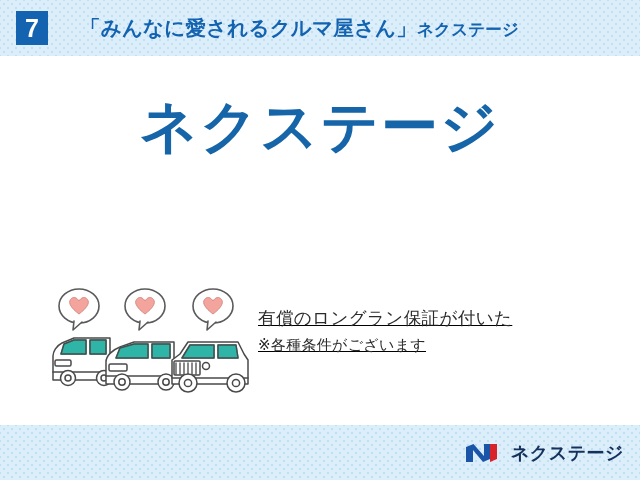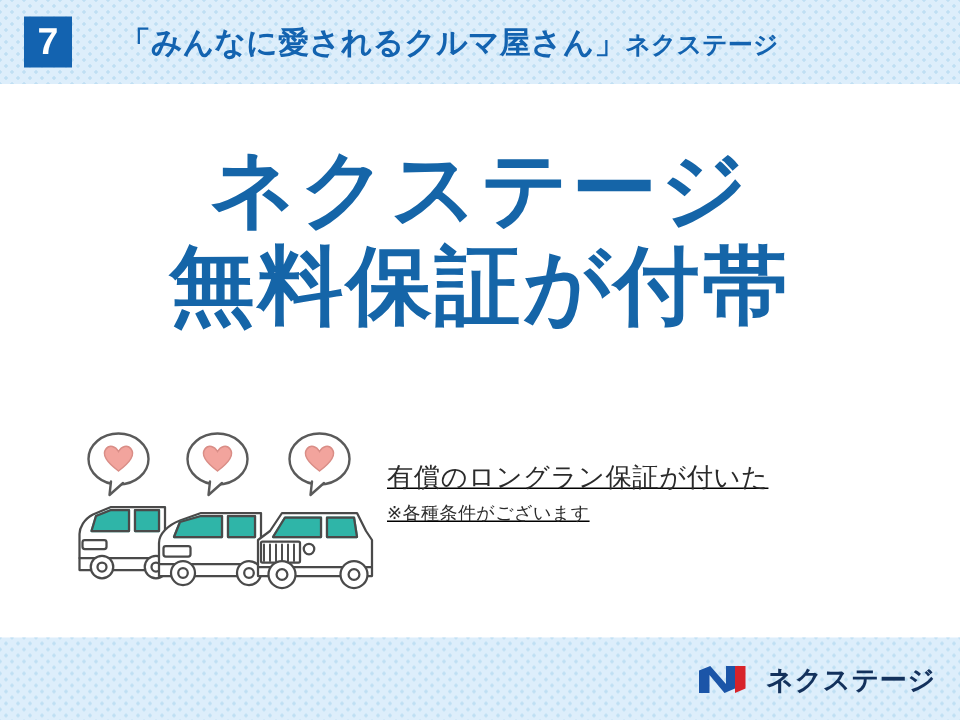--- a/index.html
+++ b/index.html
@@ -144,21 +144,21 @@
   }
   .copy-line {
     display: block;
     font-size: 17.5px;
     line-height: 1.52;
     white-space: nowrap;
     letter-spacing: 0.4px;
   }
   .copy-note {
     display: block;
-    font-size: 12px;
+    font-size: 15px;
     line-height: 1.6;
     white-space: nowrap;
     letter-spacing: 0.3px;
     margin-top: 1px;
   }
 
   
   #footer-logo {
     position: absolute;
     right: 16px;
@@ -193,21 +193,20 @@
     <div id="header-title">
       <span id="header-title-main">「みんなに愛されるクルマ屋さん」</span>
         <span id="header-title-tail">ネクステージ</span>
     </div>
   </div>
 
   <div id="main">
 
     <div id="headline">
       <span class="headline-line">ネクステージ</span>
-      <span class="headline-line">無料保証が付帯</span>
     </div>
 
     <div id="lower">
 
       <div id="cars-block">
         <svg width="210" height="120" viewBox="0 0 210 120">
           <g fill="none" stroke="#5a5a5a" stroke-width="1.6" stroke-linecap="round" stroke-linejoin="round">
 
             <g>
               <ellipse cx="31" cy="22" rx="20" ry="17" fill="#ffffff"></ellipse>

